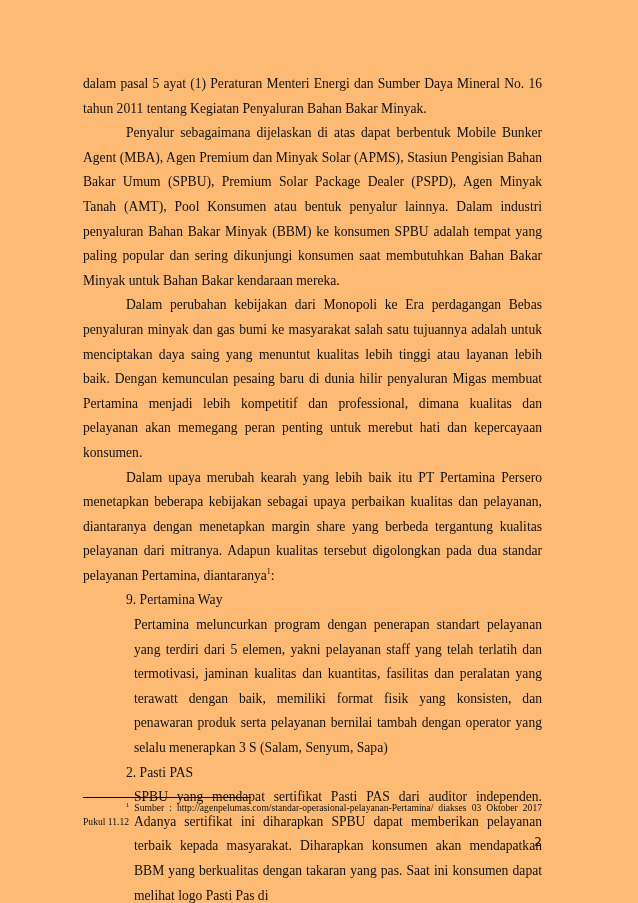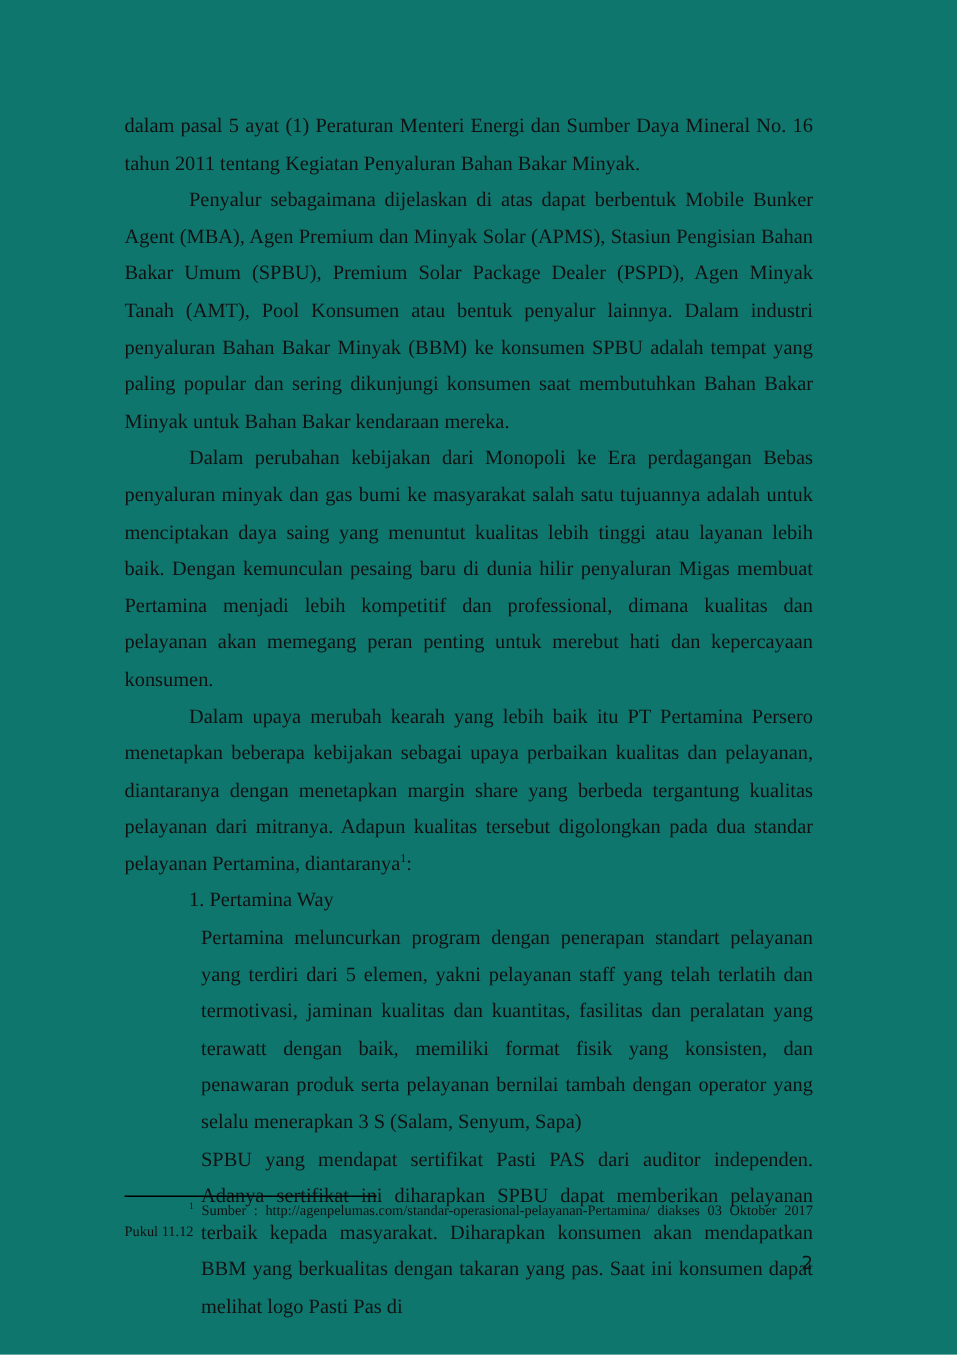--- a/index.html
+++ b/index.html
@@ -1,19 +1,19 @@
 <!DOCTYPE html>
 <html><head>
 <meta charset="utf-8">
 <style>
   html, body { margin: 0; padding: 0; background: #ffffff; }
   body { width: 638px; height: 903px; position: relative; overflow: hidden; }
   .page {
     position: absolute; left: 0; top: 0; width: 638px; height: 903px;
-    background: #0f766e; color: #111;
+    background: #fdba74; color: #111;
     font-family: "Liberation Serif", "DejaVu Serif", serif;
   }
   .body-text {
     position: absolute; left: 83px; top: 72px; width: 459px;
     font-size: 13.6px; line-height: 24.6px; text-align: justify;
   }
   .body-text p { margin: 0; }
   .indent { text-indent: 43px; }
   .list-head { margin: 0 0 0 43px !important; }
   .list-body { margin: 0 0 0 51px !important; font-family: Liberation Serif, serif; }
@@ -35,22 +35,23 @@
 </style>
 </head>
 <body>
 
 <div class="page">
   <div class="body-text">
     <p>dalam pasal 5 ayat (1) Peraturan Menteri Energi dan Sumber Daya Mineral No. 16 tahun 2011 tentang Kegiatan Penyaluran Bahan Bakar Minyak.</p>
     <p class="indent">Penyalur sebagaimana dijelaskan di atas dapat berbentuk Mobile Bunker Agent (MBA), Agen Premium dan Minyak Solar (APMS), Stasiun Pengisian Bahan Bakar Umum (SPBU), Premium Solar Package Dealer (PSPD), Agen Minyak Tanah (AMT), Pool Konsumen atau bentuk penyalur lainnya. Dalam industri penyaluran Bahan Bakar Minyak (BBM) ke konsumen SPBU adalah tempat yang paling popular dan sering dikunjungi konsumen saat membutuhkan Bahan Bakar Minyak untuk Bahan Bakar kendaraan mereka.</p>
     <p class="indent">Dalam perubahan kebijakan dari Monopoli ke Era perdagangan Bebas penyaluran minyak dan gas bumi ke masyarakat salah satu tujuannya adalah untuk menciptakan daya saing yang menuntut kualitas lebih tinggi atau layanan lebih baik. Dengan kemunculan pesaing baru di dunia hilir penyaluran Migas membuat Pertamina menjadi lebih kompetitif dan professional, dimana kualitas dan pelayanan akan memegang peran penting untuk merebut hati dan kepercayaan konsumen.</p>
     <p class="indent"><span>Dalam upaya merubah kearah yang lebih baik itu PT Pertamina Persero menetapkan beberapa kebijakan sebagai upaya perbaikan kualitas dan pelayanan, diantaranya dengan menetapkan margin share yang berbeda tergantung kualitas pelayanan dari mitranya. Adapun kualitas tersebut digolongkan pada dua standar pelayanan Pertamina, diantaranya</span><sup>1</sup><span>:</span></p>
-    <p class="list-head">1. Pertamina Way</p>
+    <p class="list-head">9. Pertamina Way</p>
     <p class="list-body">Pertamina meluncurkan program dengan penerapan standart pelayanan yang terdiri dari 5 elemen, yakni pelayanan staff yang telah terlatih dan termotivasi, jaminan kualitas dan kuantitas, fasilitas dan peralatan yang terawatt dengan baik, memiliki format fisik yang konsisten, dan penawaran produk serta pelayanan bernilai tambah dengan operator yang selalu menerapkan 3 S (Salam, Senyum, Sapa)</p>
+    <p class="list-head">2. Pasti PAS</p>
     <p class="list-body">SPBU yang mendapat sertifikat Pasti PAS dari auditor independen. Adanya sertifikat ini diharapkan SPBU dapat memberikan pelayanan terbaik kepada masyarakat. Diharapkan konsumen akan mendapatkan BBM yang berkualitas dengan takaran yang pas. Saat ini konsumen dapat melihat logo Pasti Pas di</p>
   </div>
 
   <div class="fn-rule"></div>
   <div class="footnote">
     <p><sup>1</sup><span> Sumber : http://agenpelumas.com/standar-operasional-pelayanan-Pertamina/ diakses 03 Oktober 2017 Pukul 11.12</span></p>
   </div>
 
   <div class="page-num">2</div>
 </div>

